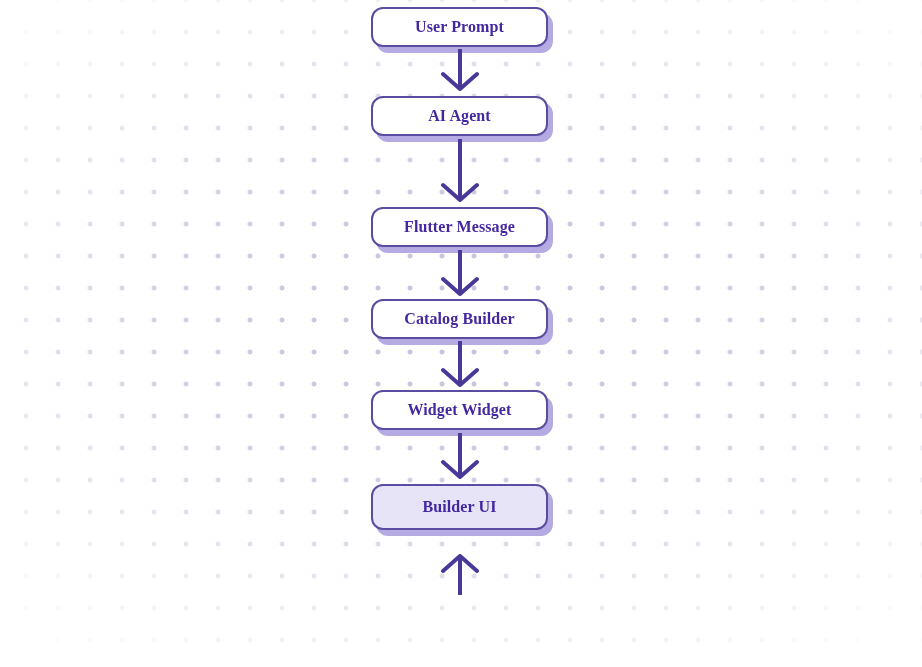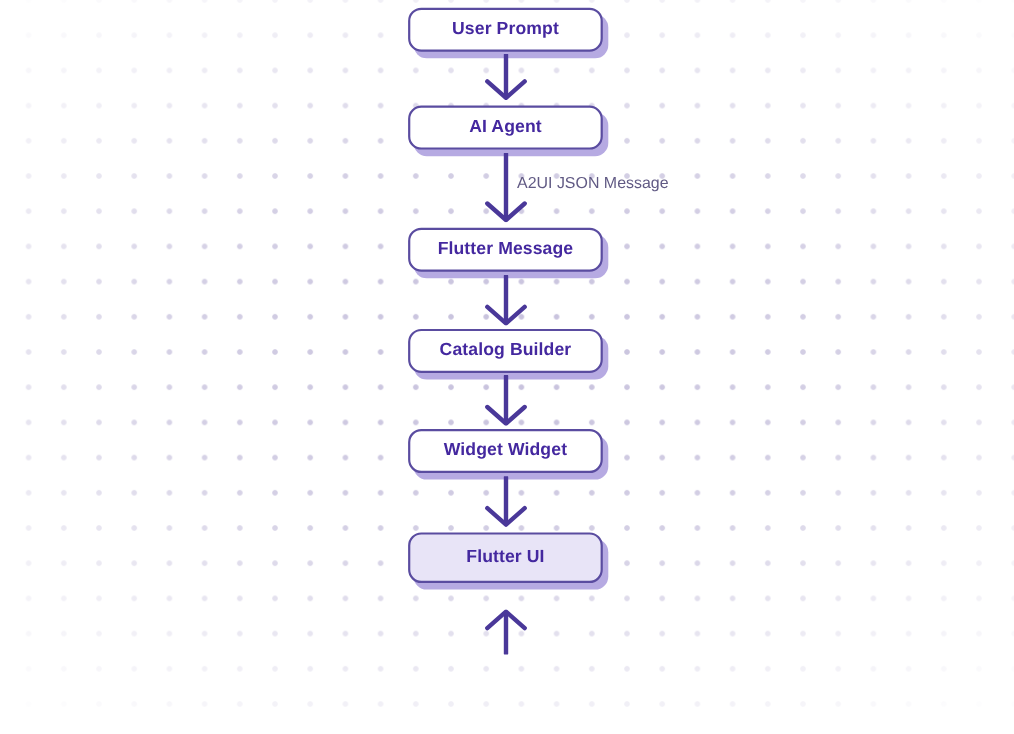--- a/index.html
+++ b/index.html
@@ -17,20 +17,21 @@
   html, body {
     width: 922px; height: 667px;
     background: var(--background);
     font-family: "Liberation Sans", sans-serif;
     overflow: hidden;
   }
   .canvas {
     position: relative;
     width: 922px; height: 667px;
     background: var(--background);
+    font-family: Liberation Serif, serif;
   }
   
   .dots {
     position: absolute; inset: 0; z-index: 0;
     background-image: radial-gradient(circle, var(--dot) 2.1px, rgba(198,192,220,0) 2.9px);
     background-size: 32px 32px;
     background-position: 10px 16px;
   }
   .dots-fade {
     position: absolute; inset: 0; z-index: 0;
@@ -99,21 +100,21 @@
 
     <div class="node" style="top:299px; height:40px">
       <span class="node-label">Catalog Builder</span>
     </div>
 
     <div class="node" style="top:390px; height:40px">
       <span class="node-label">Widget Widget</span>
     </div>
 
     <div class="node highlight" style="top:484px; height:46px">
-      <span class="node-label">Flutter UI</span>
+      <span class="node-label">Builder UI</span>
     </div>
 
 
     <span class="arrow" style="top:49px; height:42px">
       <svg width="40" height="42" viewBox="0 0 40 42" fill="none" stroke="currentColor" stroke-width="4" stroke-linecap="round" stroke-linejoin="round">
         <line x1="20" y1="1" x2="20" y2="37"></line>
         <polyline points="3,25 20,40 37,25"></polyline>
       </svg>
     </span>
 
@@ -145,16 +146,15 @@
       </svg>
     </span>
 
     <span class="arrow" style="top:554px; height:41px">
       <svg width="40" height="41" viewBox="0 0 40 41" fill="none" stroke="currentColor" stroke-width="4" stroke-linecap="round" stroke-linejoin="round">
         <line x1="20" y1="4" x2="20" y2="40"></line>
         <polyline points="3,17 20,2 37,17"></polyline>
       </svg>
     </span>
 
-    <span class="edge-label">A2UI JSON Message</span>
 
   </div>
 </div>
 
 </body></html>

